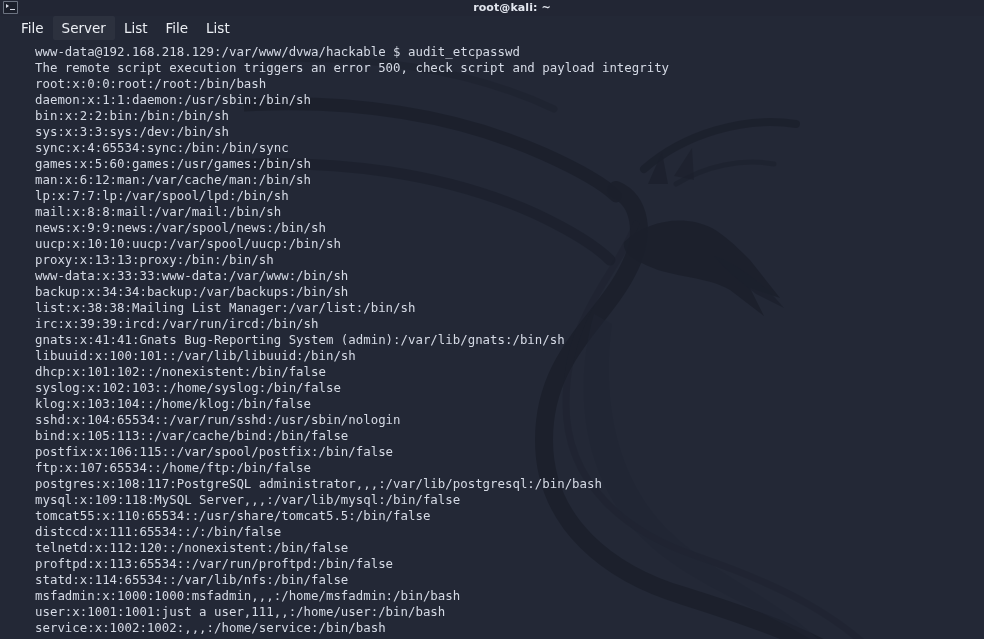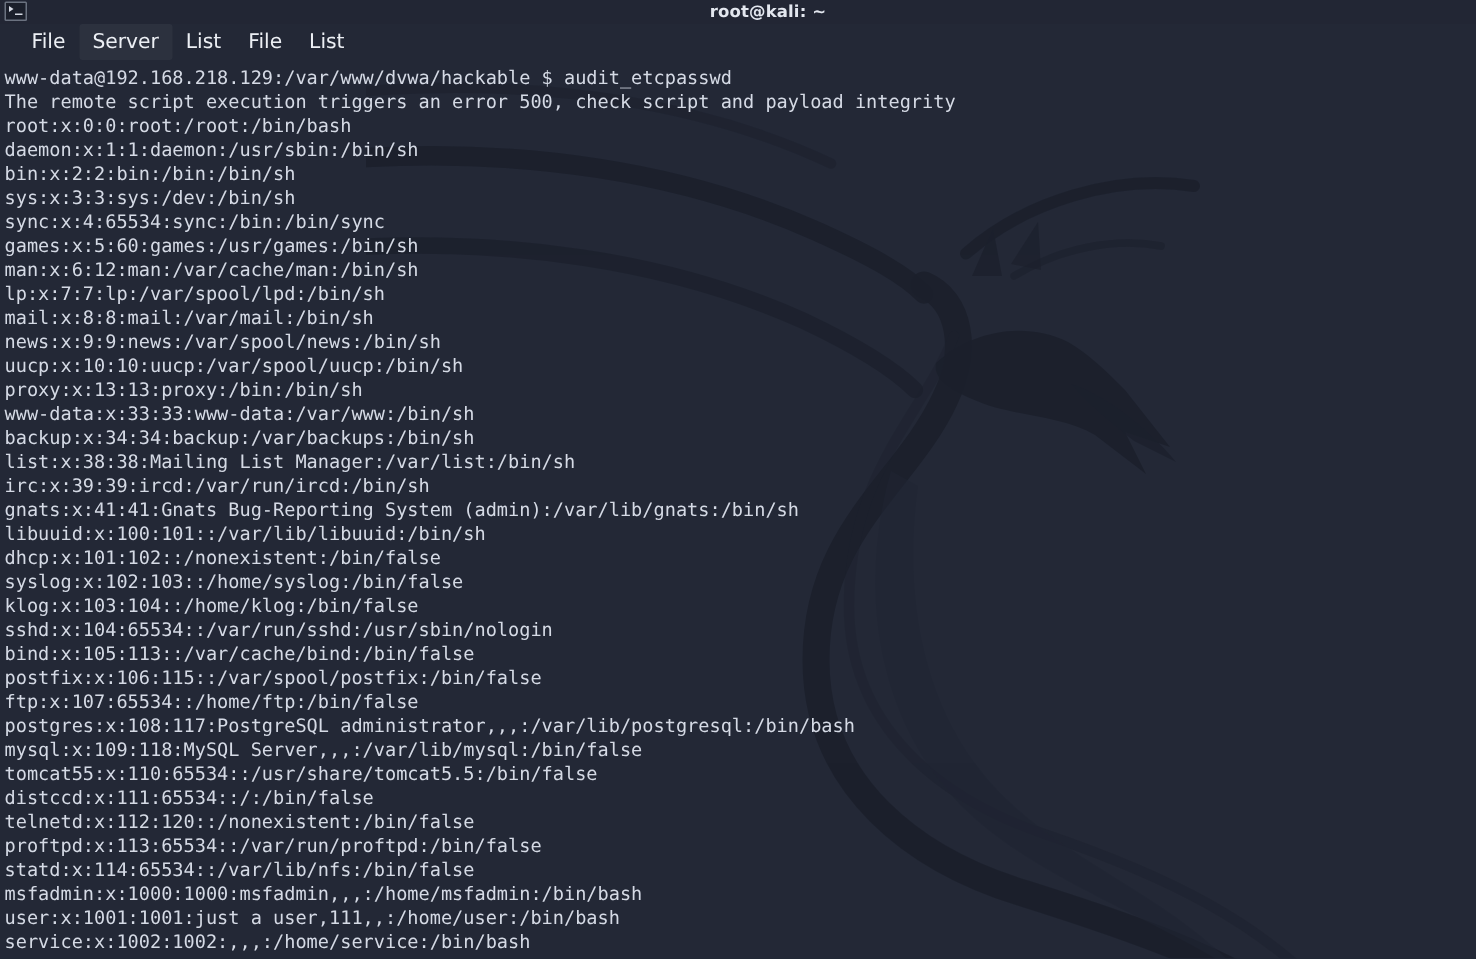--- a/index.html
+++ b/index.html
@@ -120,20 +120,21 @@
   }
   .term-lines {
     position: relative;
     z-index: 1;
     padding: 0 0 0 3px;
     font-family: "DejaVu Sans Mono", monospace;
     font-size: 12.4px;
     line-height: 16px;
     color: #d5dae5;
     white-space: pre;
+    margin-left: 32px;
   }
   .term-line {
     height: 16px;
     white-space: pre;
   }
 </style>
 </head>
 <body>
 
 <div id="app">

